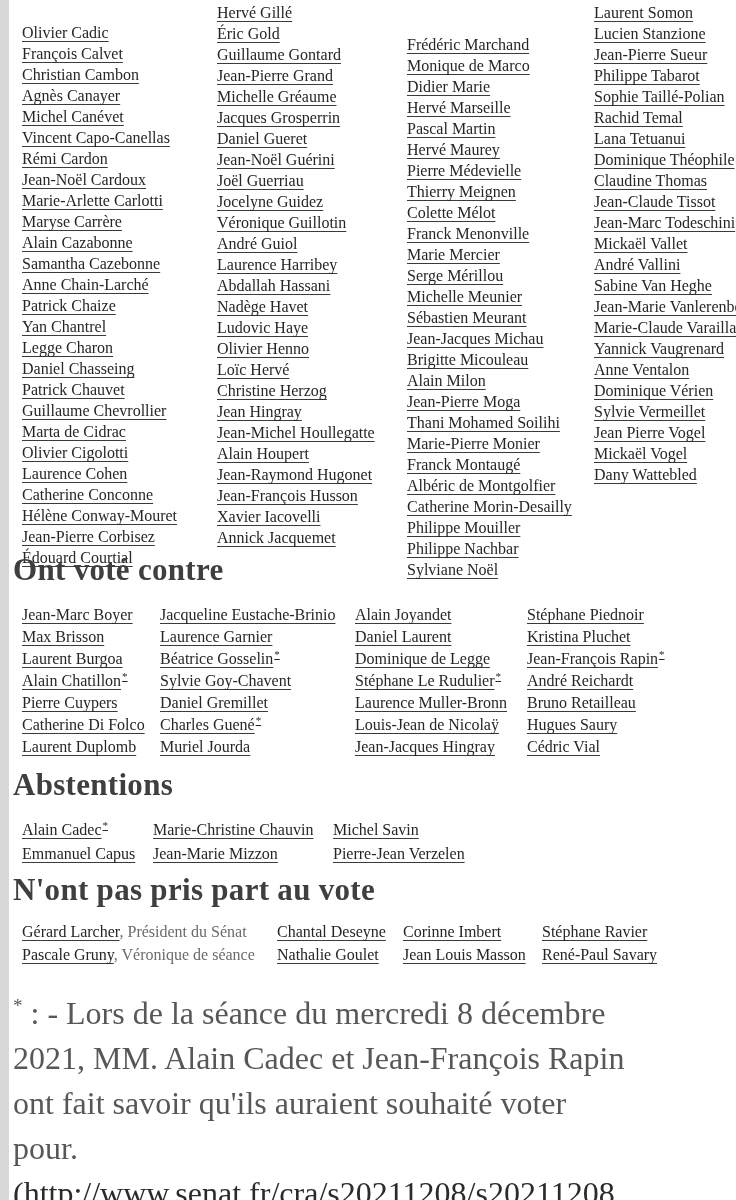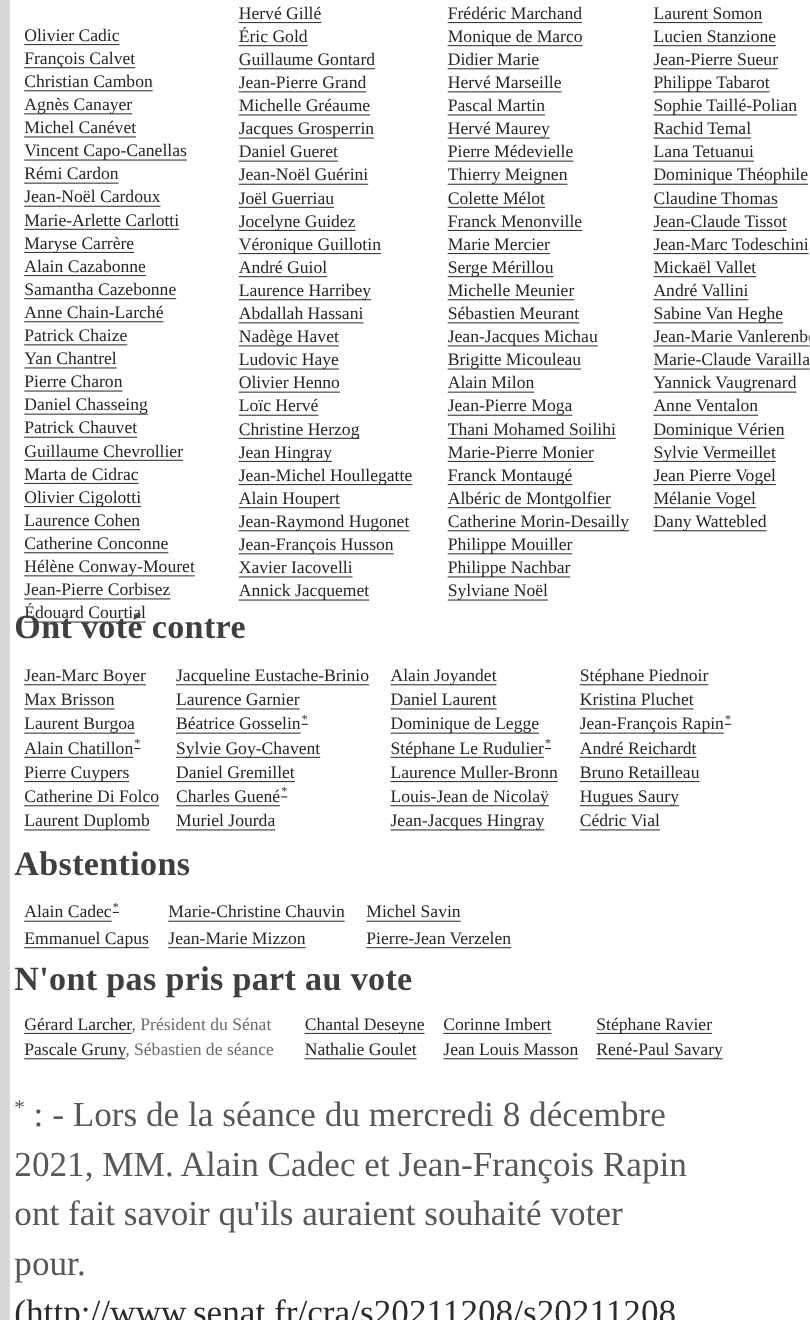--- a/index.html
+++ b/index.html
@@ -67,21 +67,21 @@
       <div class="row"><a class="nm">Vincent Capo-Canellas</a></div>
       <div class="row"><a class="nm">Rémi Cardon</a></div>
       <div class="row"><a class="nm">Jean-Noël Cardoux</a></div>
       <div class="row"><a class="nm">Marie-Arlette Carlotti</a></div>
       <div class="row"><a class="nm">Maryse Carrère</a></div>
       <div class="row"><a class="nm">Alain Cazabonne</a></div>
       <div class="row"><a class="nm">Samantha Cazebonne</a></div>
       <div class="row"><a class="nm">Anne Chain-Larché</a></div>
       <div class="row"><a class="nm">Patrick Chaize</a></div>
       <div class="row"><a class="nm">Yan Chantrel</a></div>
-      <div class="row"><a class="nm">Pierre Charon</a></div>
+      <div class="row"><a class="nm">Legge Charon</a></div>
       <div class="row"><a class="nm">Daniel Chasseing</a></div>
       <div class="row"><a class="nm">Patrick Chauvet</a></div>
       <div class="row"><a class="nm">Guillaume Chevrollier</a></div>
       <div class="row"><a class="nm">Marta de Cidrac</a></div>
       <div class="row"><a class="nm">Olivier Cigolotti</a></div>
       <div class="row"><a class="nm">Laurence Cohen</a></div>
       <div class="row"><a class="nm">Catherine Conconne</a></div>
       <div class="row"><a class="nm">Hélène Conway-Mouret</a></div>
       <div class="row"><a class="nm">Jean-Pierre Corbisez</a></div>
       <div class="row"><a class="nm">Édouard Courtial</a></div>
@@ -107,21 +107,21 @@
       <div class="row"><a class="nm">Loïc Hervé</a></div>
       <div class="row"><a class="nm">Christine Herzog</a></div>
       <div class="row"><a class="nm">Jean Hingray</a></div>
       <div class="row"><a class="nm">Jean-Michel Houllegatte</a></div>
       <div class="row"><a class="nm">Alain Houpert</a></div>
       <div class="row"><a class="nm">Jean-Raymond Hugonet</a></div>
       <div class="row"><a class="nm">Jean-François Husson</a></div>
       <div class="row"><a class="nm">Xavier Iacovelli</a></div>
       <div class="row"><a class="nm">Annick Jacquemet</a></div>
     </div>
-    <div class="col" style="width: 187px;">
+    <div class="col" style="width: 187px; margin-top: 32px;">
       <div class="row"><a class="nm">Frédéric Marchand</a></div>
       <div class="row"><a class="nm">Monique de Marco</a></div>
       <div class="row"><a class="nm">Didier Marie</a></div>
       <div class="row"><a class="nm">Hervé Marseille</a></div>
       <div class="row"><a class="nm">Pascal Martin</a></div>
       <div class="row"><a class="nm">Hervé Maurey</a></div>
       <div class="row"><a class="nm">Pierre Médevielle</a></div>
       <div class="row"><a class="nm">Thierry Meignen</a></div>
       <div class="row"><a class="nm">Colette Mélot</a></div>
       <div class="row"><a class="nm">Franck Menonville</a></div>
@@ -157,21 +157,21 @@
       <div class="row"><a class="nm">Mickaël Vallet</a></div>
       <div class="row"><a class="nm">André Vallini</a></div>
       <div class="row"><a class="nm">Sabine Van Heghe</a></div>
       <div class="row"><a class="nm">Jean-Marie Vanlerenberghe</a></div>
       <div class="row"><a class="nm">Marie-Claude Varaillas</a></div>
       <div class="row"><a class="nm">Yannick Vaugrenard</a></div>
       <div class="row"><a class="nm">Anne Ventalon</a></div>
       <div class="row"><a class="nm">Dominique Vérien</a></div>
       <div class="row"><a class="nm">Sylvie Vermeillet</a></div>
       <div class="row"><a class="nm">Jean Pierre Vogel</a></div>
-      <div class="row"><a class="nm">Mélanie Vogel</a></div>
+      <div class="row"><a class="nm">Mickaël Vogel</a></div>
       <div class="row"><a class="nm">Dany Wattebled</a></div>
     </div>
   </div>
 
 <h2 class="sec abs" id="contre-heading">Ont voté contre</h2>
 <div class="cols abs" id="contre-cols">
     <div class="col" style="width: 138px; font-family: Liberation Serif, serif;">
       <div class="row"><a class="nm">Jean-Marc Boyer</a></div>
       <div class="row"><a class="nm">Max Brisson</a></div>
       <div class="row"><a class="nm">Laurent Burgoa</a></div>
@@ -222,21 +222,21 @@
     <div class="col" style="width: 180px;">
       <div class="row"><a class="nm">Michel Savin</a></div>
       <div class="row"><a class="nm">Pierre-Jean Verzelen</a></div>
     </div>
   </div>
 
 <h2 class="sec abs" id="no-vote-heading">N'ont pas pris part au vote</h2>
 <div class="cols abs" id="no-vote-cols">
     <div class="col" style="width: 255px;">
       <div class="row"><a class="nm">Gérard Larcher</a><span class="role">, Président du Sénat</span></div>
-      <div class="row"><a class="nm">Pascale Gruny</a><span class="role">, Sébastien de séance</span></div>
+      <div class="row"><a class="nm">Pascale Gruny</a><span class="role">, Véronique de séance</span></div>
     </div>
     <div class="col" style="width: 126px;">
       <div class="row"><a class="nm">Chantal Deseyne</a></div>
       <div class="row"><a class="nm">Nathalie Goulet</a></div>
     </div>
     <div class="col" style="width: 139px;">
       <div class="row"><a class="nm">Corinne Imbert</a></div>
       <div class="row"><a class="nm">Jean Louis Masson</a></div>
     </div>
     <div class="col" style="width: 200px;">

